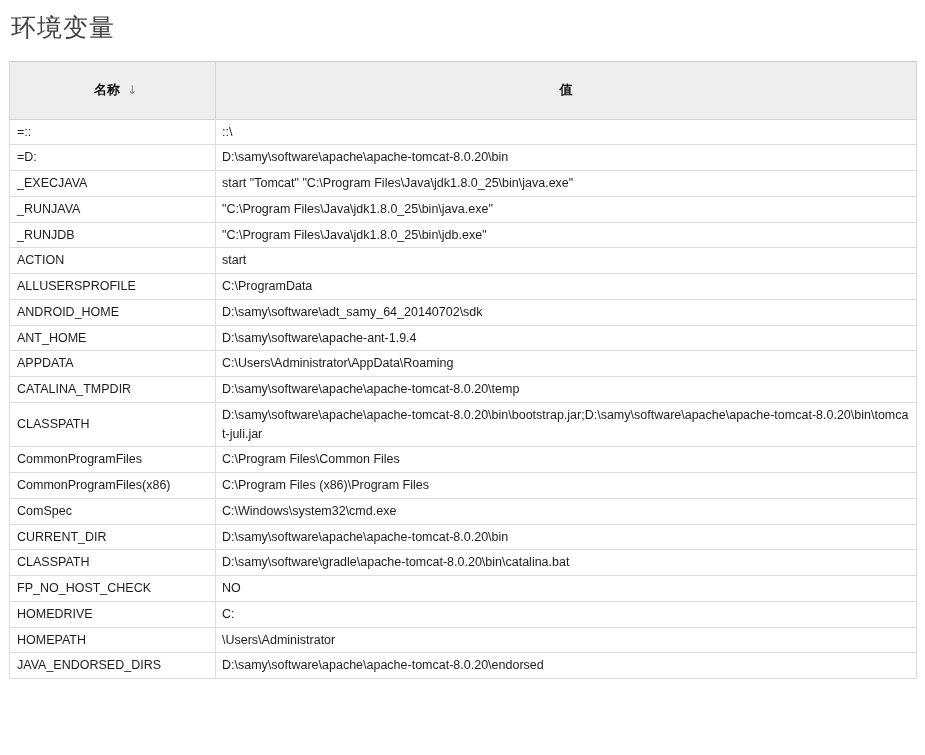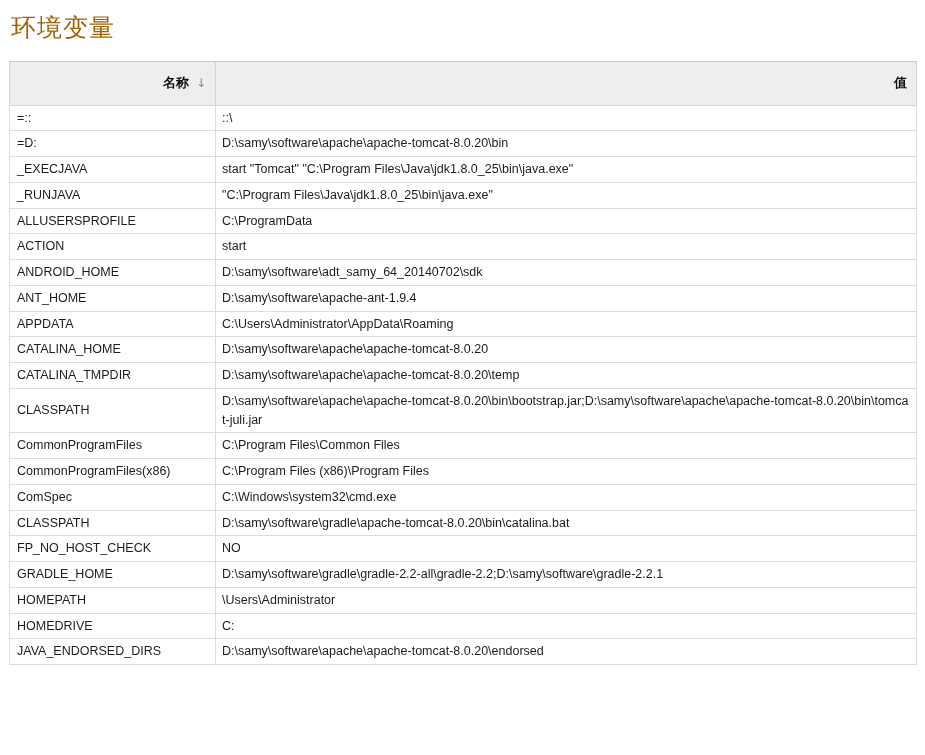--- a/index.html
+++ b/index.html
@@ -16,21 +16,21 @@
   }
   .page {
     padding: 0;
   }
   #page-title {
     margin: 0;
     padding: 14px 0 0 11px;
     font-size: 25px;
     font-weight: normal;
     font-family: "Liberation Serif", "DejaVu Serif", serif;
-    color: #a16207;
+    color: #404040;
     letter-spacing: 1px;
     line-height: 1.1;
   }
   .table-wrap {
     margin: 19px 9px 0 9px;
   }
   table.envtable {
     border-collapse: collapse;
     width: 907px;
     table-layout: fixed;
@@ -41,22 +41,22 @@
   table.envtable col.c-value { width: 701px; }
 
   table.envtable thead th {
     background: #eeeeee;
     border: 1px solid #d4d4d4;
     border-top: none;
     font-weight: bold;
     font-size: 13px;
     color: #111111;
     height: 25px;
-    padding: 9px;
-    text-align: right;
+    padding: 16px;
+    text-align: center;
     font-family: "DejaVu Sans", "Liberation Sans", sans-serif;
     vertical-align: middle;
   }
   th .hdr-inner {
     display: inline-block;
     white-space: nowrap;
   }
   th .sort-arrow {
     display: inline-block;
     margin-left: 7px;
@@ -121,82 +121,82 @@
           </tr>
           <tr>
             <td class="name-cell">_EXECJAVA</td>
             <td class="value-cell">start "Tomcat" "C:\Program Files\Java\jdk1.8.0_25\bin\java.exe"</td>
           </tr>
           <tr>
             <td class="name-cell">_RUNJAVA</td>
             <td class="value-cell">"C:\Program Files\Java\jdk1.8.0_25\bin\java.exe"</td>
           </tr>
           <tr>
+            <td class="name-cell">_RUNJDB</td>
+            <td class="value-cell">"C:\Program Files\Java\jdk1.8.0_25\bin\jdb.exe"</td>
+          </tr>
+          <tr>
+            <td class="name-cell">ACTION</td>
+            <td class="value-cell">start</td>
+          </tr>
+          <tr>
             <td class="name-cell">ALLUSERSPROFILE</td>
             <td class="value-cell">C:\ProgramData</td>
           </tr>
           <tr>
-            <td class="name-cell">ACTION</td>
-            <td class="value-cell">start</td>
-          </tr>
-          <tr>
             <td class="name-cell">ANDROID_HOME</td>
             <td class="value-cell">D:\samy\software\adt_samy_64_20140702\sdk</td>
           </tr>
           <tr>
             <td class="name-cell">ANT_HOME</td>
             <td class="value-cell">D:\samy\software\apache-ant-1.9.4</td>
           </tr>
           <tr>
             <td class="name-cell">APPDATA</td>
             <td class="value-cell">C:\Users\Administrator\AppData\Roaming</td>
           </tr>
           <tr>
-            <td class="name-cell">CATALINA_HOME</td>
-            <td class="value-cell">D:\samy\software\apache\apache-tomcat-8.0.20</td>
-          </tr>
-          <tr>
             <td class="name-cell">CATALINA_TMPDIR</td>
             <td class="value-cell">D:\samy\software\apache\apache-tomcat-8.0.20\temp</td>
           </tr>
           <tr>
             <td class="name-cell">CLASSPATH</td>
             <td class="value-cell">D:\samy\software\apache\apache-tomcat-8.0.20\bin\bootstrap.jar;D:\samy\software\apache\apache-tomcat-8.0.20\bin\tomcat-juli.jar</td>
           </tr>
           <tr>
             <td class="name-cell">CommonProgramFiles</td>
             <td class="value-cell">C:\Program Files\Common Files</td>
           </tr>
           <tr>
             <td class="name-cell">CommonProgramFiles(x86)</td>
             <td class="value-cell">C:\Program Files (x86)\Program Files</td>
           </tr>
           <tr>
             <td class="name-cell">ComSpec</td>
             <td class="value-cell">C:\Windows\system32\cmd.exe</td>
           </tr>
           <tr>
+            <td class="name-cell">CURRENT_DIR</td>
+            <td class="value-cell">D:\samy\software\apache\apache-tomcat-8.0.20\bin</td>
+          </tr>
+          <tr>
             <td class="name-cell">CLASSPATH</td>
             <td class="value-cell">D:\samy\software\gradle\apache-tomcat-8.0.20\bin\catalina.bat</td>
           </tr>
           <tr>
             <td class="name-cell">FP_NO_HOST_CHECK</td>
             <td class="value-cell">NO</td>
           </tr>
           <tr>
-            <td class="name-cell">GRADLE_HOME</td>
-            <td class="value-cell">D:\samy\software\gradle\gradle-2.2-all\gradle-2.2;D:\samy\software\gradle-2.2.1</td>
+            <td class="name-cell">HOMEDRIVE</td>
+            <td class="value-cell">C:</td>
           </tr>
           <tr>
             <td class="name-cell">HOMEPATH</td>
             <td class="value-cell">\Users\Administrator</td>
-          </tr>
-          <tr>
-            <td class="name-cell">HOMEDRIVE</td>
-            <td class="value-cell">C:</td>
           </tr>
           <tr>
             <td class="name-cell">JAVA_ENDORSED_DIRS</td>
             <td class="value-cell">D:\samy\software\apache\apache-tomcat-8.0.20\endorsed</td>
           </tr>
         </tbody>
     </table>
   </div>
 
 </div>

